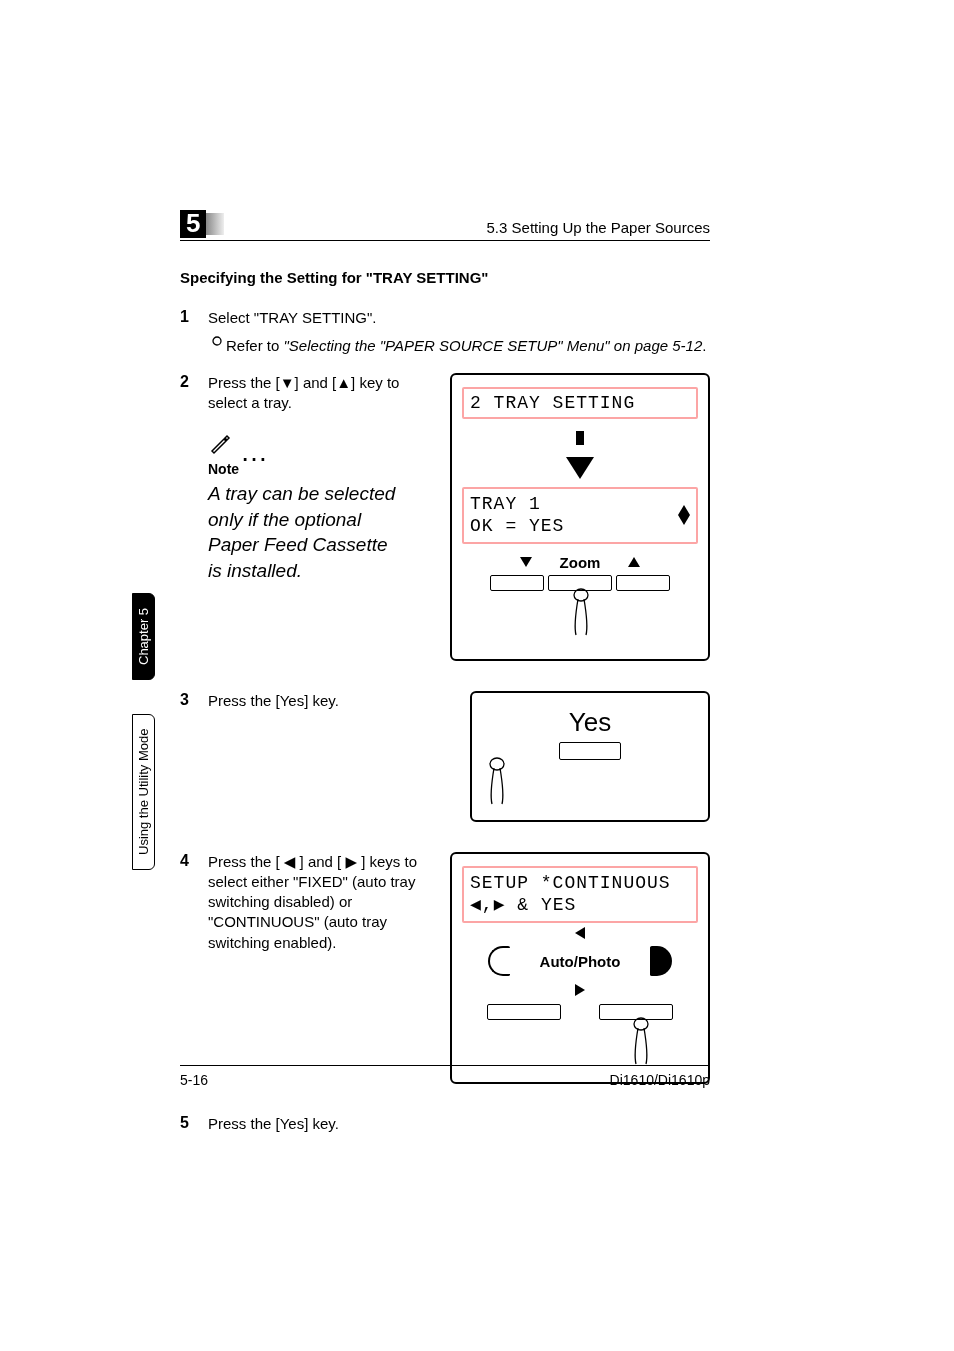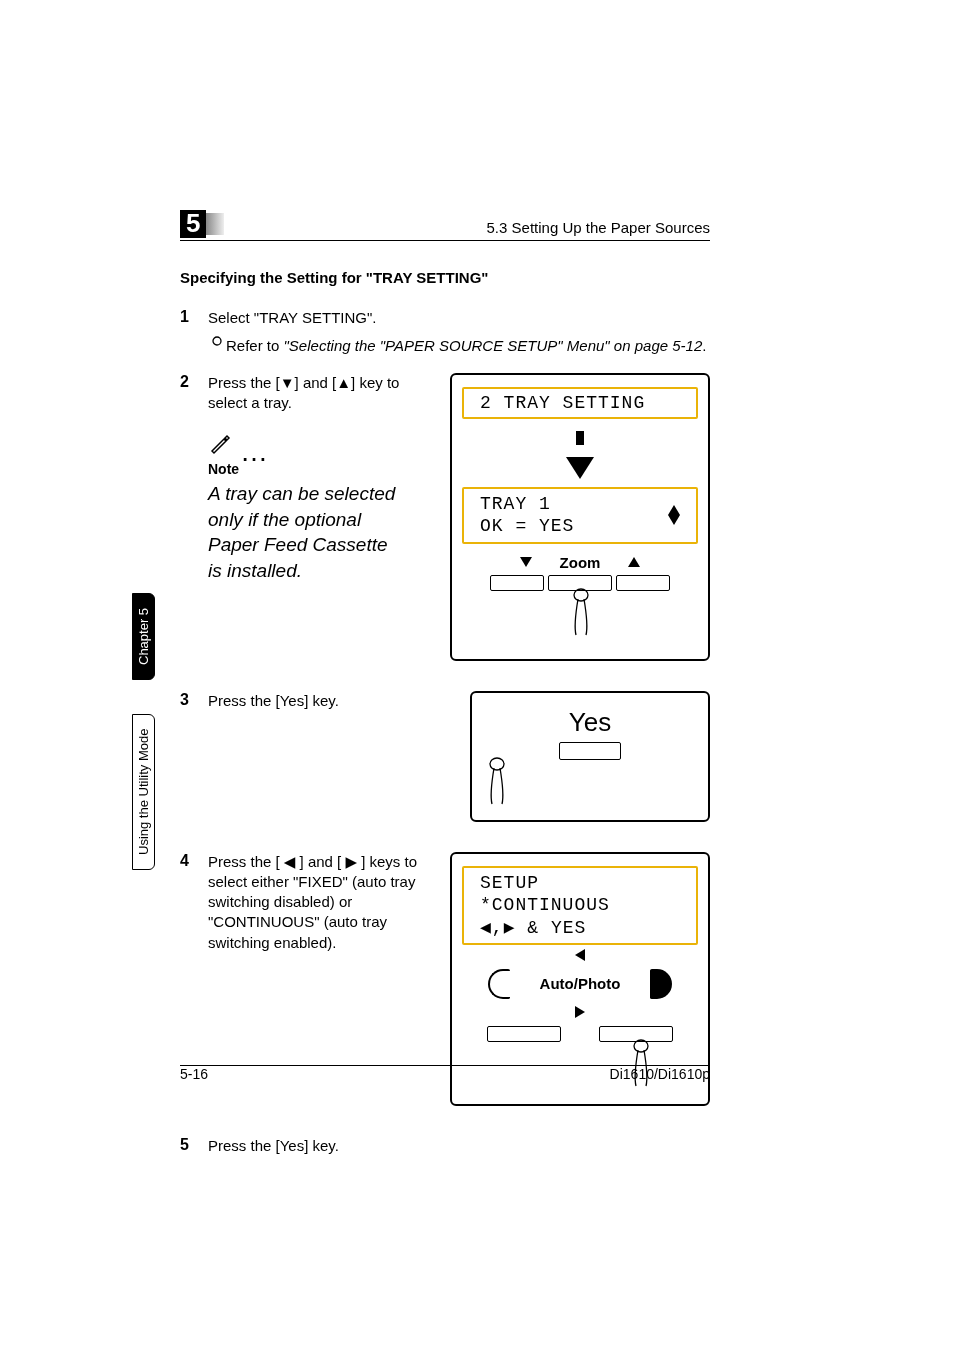--- a/index.html
+++ b/index.html
@@ -71,25 +71,25 @@
     .note-label { font-weight:bold; font-size:14px; margin-left:28px; margin-bottom:4px; }
     .note-body { font-style:italic; font-size:19px; line-height:1.35; margin-left:28px; width: 190px; }
     
     .panel {
       border: 2px solid #000;
       border-radius: 6px;
       position: relative;
     }
     .panel-1 { width: 260px; padding: 12px 10px 18px 10px; }
     .lcd {
-      border: 2px solid #eab308;
+      border: 2px solid #fca5a5;
       border-radius: 2px;
       font-family: 'Courier New', monospace;
       font-size: 18px;
-      padding: 4px 16px;
+      padding: 4px 6px;
       letter-spacing: 1px;
     }
     .lcd-2line { line-height: 1.25; position:relative; }
     .tri-up { display:inline-block; width:0;height:0;border-left:6px solid transparent;border-right:6px solid transparent;border-bottom:10px solid #000; vertical-align:1px;}
     .tri-down { display:inline-block; width:0;height:0;border-left:6px solid transparent;border-right:6px solid transparent;border-top:10px solid #000; vertical-align:1px;}
     .tri-left { display:inline-block; width:0;height:0;border-top:6px solid transparent;border-bottom:6px solid transparent;border-right:10px solid #000; vertical-align:-1px;}
     .tri-right { display:inline-block; width:0;height:0;border-top:6px solid transparent;border-bottom:6px solid transparent;border-left:10px solid #000; vertical-align:-1px;}
     .big-arrow-down {
       width:0;height:0;
       border-left:14px solid transparent;
@@ -137,21 +137,21 @@
     }
     .tab-dark { background:#000;color:#fff;}
     .tab1 { top: 680px; }
     .tab2 { top: 870px; position:absolute; left:132px; }
     
     .footer {
       position:absolute;
       left:180px; width:530px;
       top: 1065px;
       border-top:1.5px solid #000;
-      padding-top:0;
+      padding-top:6px;
       display:flex; justify-content:space-between;
       font-size:14px;
     }
   </style>
 </head>
 <body>
 
 <div class="tab tab-dark tab1">Chapter 5</div>
 <div class="tab tab2">Using the Utility Mode</div>
 

